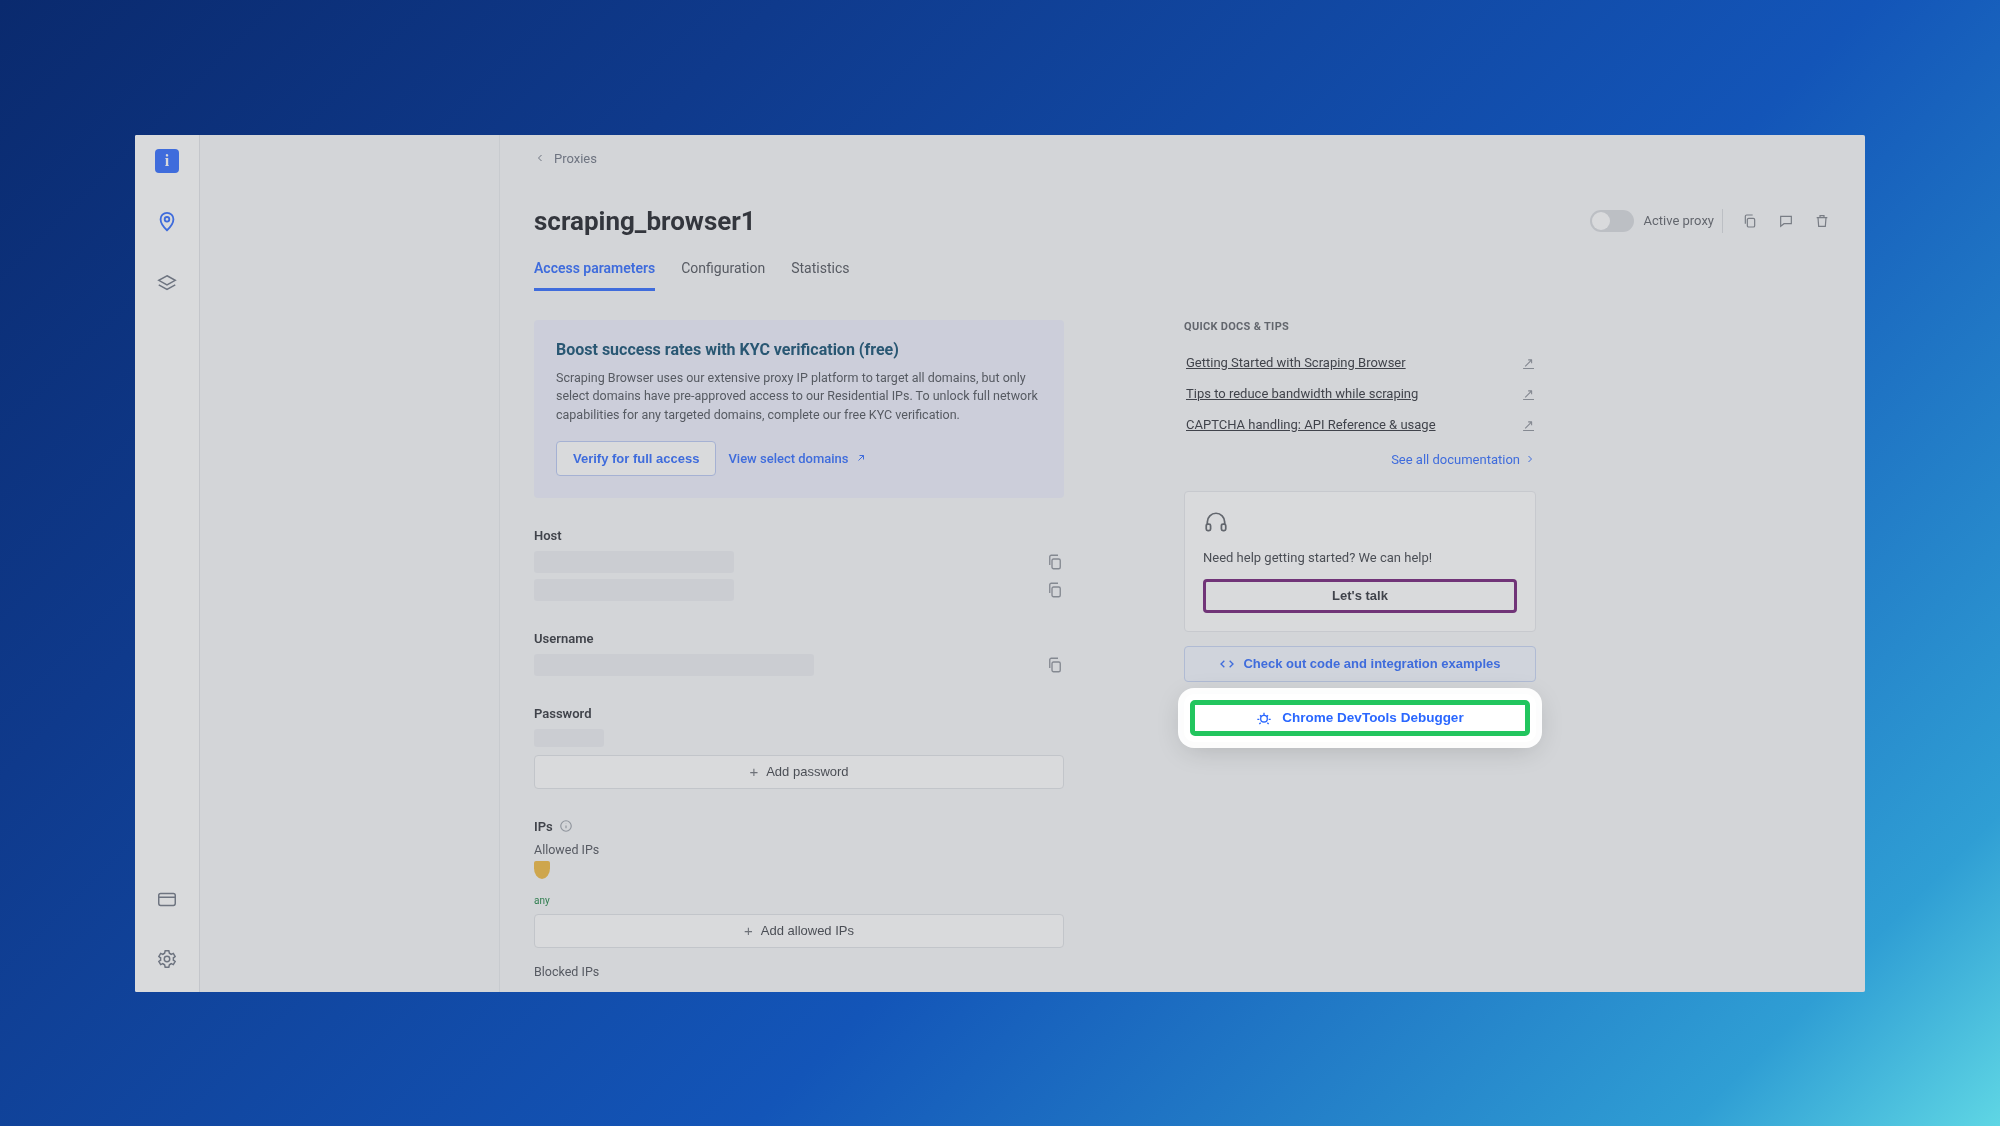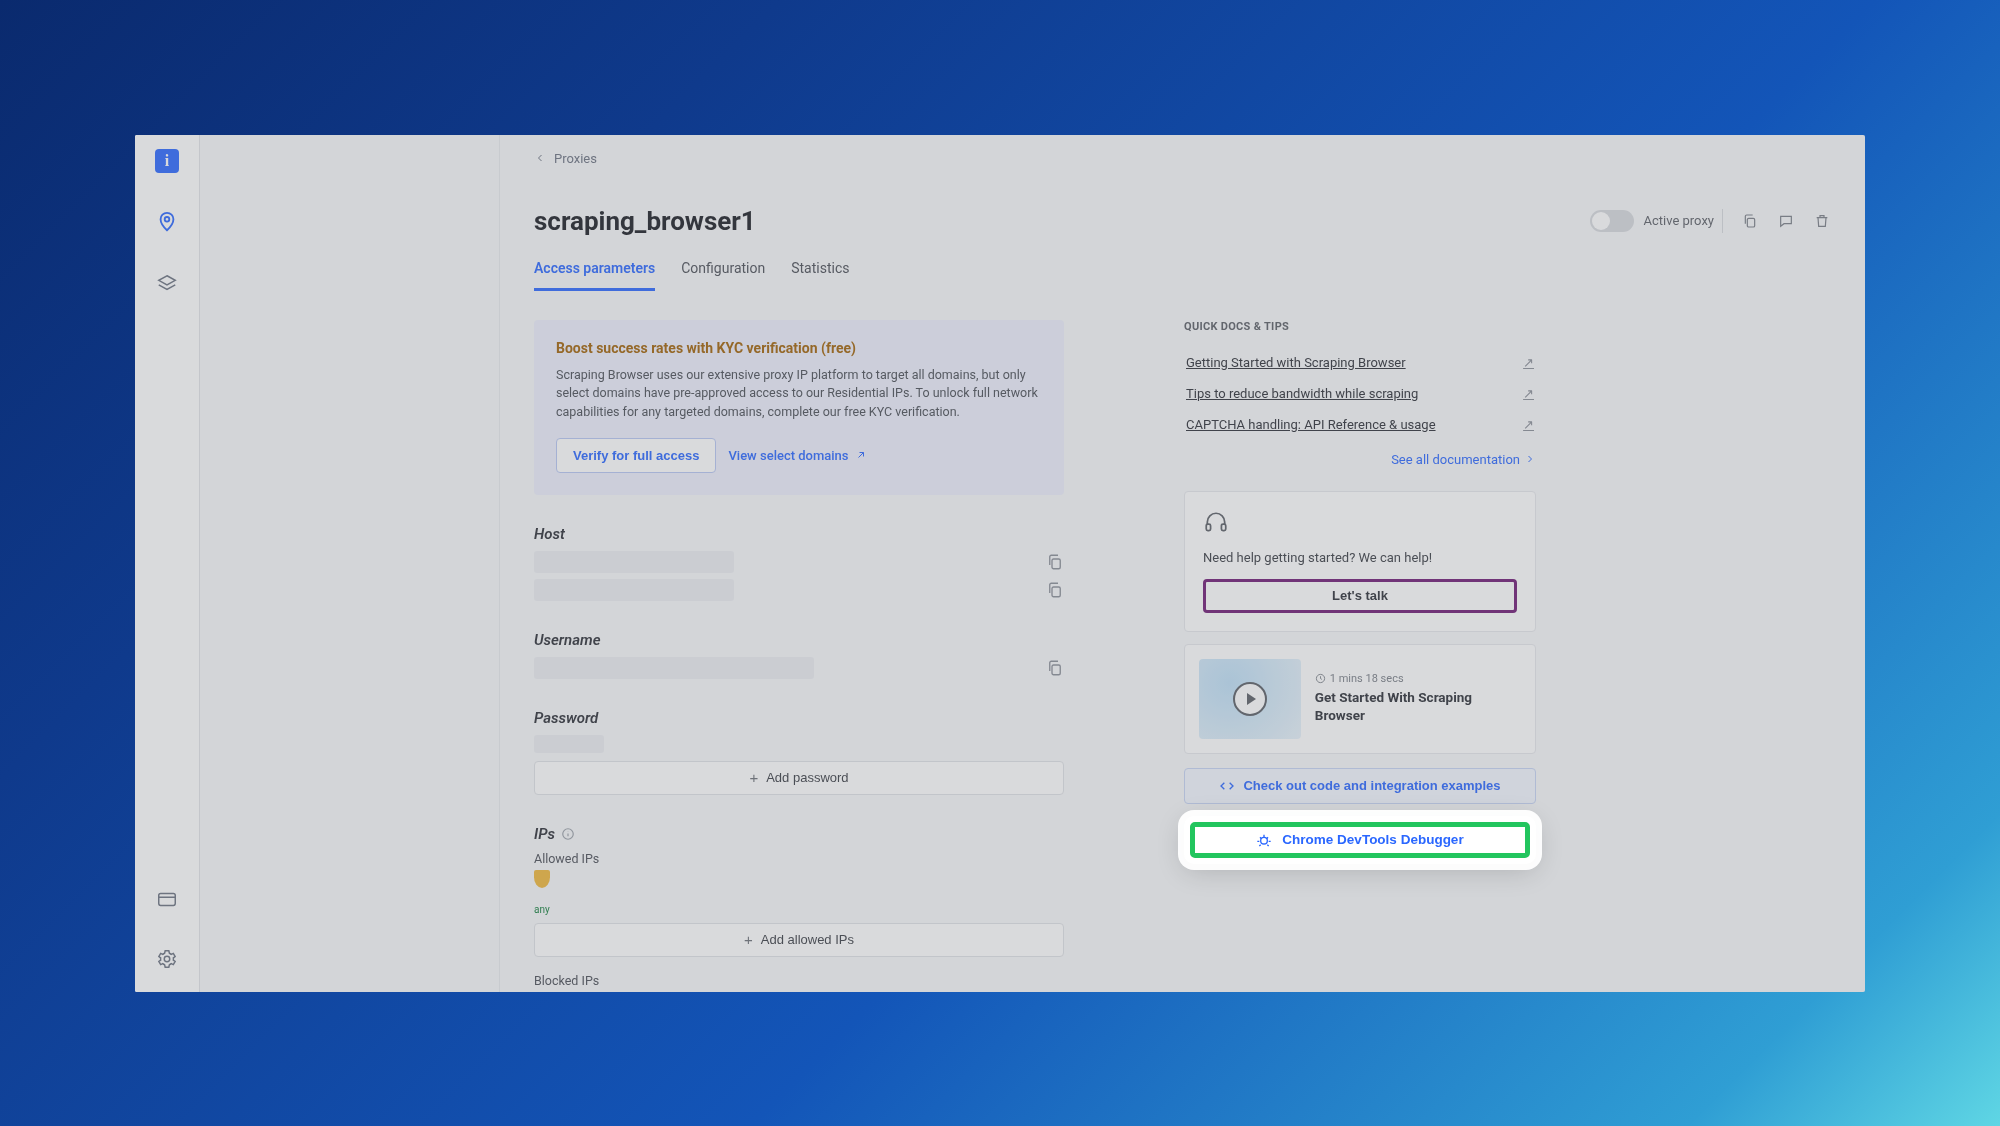--- a/index.html
+++ b/index.html
@@ -96,30 +96,30 @@
 .tab.active { color:#2a67ff; border-bottom: 3px solid #2a67ff; font-weight:600; }
 .content {
   display:flex; gap: 120px; margin-top: 28px;
 }
 .left-col { width: 530px; }
 .kyc-card {
   background: #edeffc;
   border-radius: 4px;
   padding: 20px 22px 22px 22px;
 }
-.kyc-title { font-size: 14px; font-weight:700; color:#a16207; margin-bottom:10px;}
+.kyc-title { font-size: 16px; font-weight:700; color:#0c4a6e; margin-bottom:10px;}
 .kyc-text { font-size: 12.5px; color:#4a4e56; line-height:1.5; margin-bottom:16px; }
 .kyc-actions { display:flex; align-items:center; gap: 12px; }
 .btn-outline {
   border:1px solid #b7c6f3; background:#fff; color:#2a67ff; font-size:13px; font-weight:600;
   padding: 9px 16px; border-radius:4px; cursor:pointer;
 }
 .link-blue { color:#2a67ff; font-size:13px; font-weight:500; display:flex; align-items:center; gap:6px; cursor:pointer;}
 .field-block { margin-top: 30px; }
-.field-label { font-size: 15px; font-weight:600; color:#2c2f36; margin-bottom:8px; display:flex; align-items:center; gap:6px;font-style:italic;}
+.field-label { font-size: 13px; font-weight:600; color:#2c2f36; margin-bottom:8px; display:flex; align-items:center; gap:6px;}
 .field-sublabel { font-size: 12.5px; color:#4a4e56; margin-bottom:4px;}
 .field-row { display:flex; align-items:center; gap:10px; }
 .skel {
   background: #eceef2; border-radius:3px; height: 22px;
 }
 .skel.sm { width: 200px; }
 .skel.med { width: 280px; }
 .skel.tiny { width: 70px; height:18px; }
 .copy-ico { color:#8a8f98; width:18px; height:18px; }
 .add-btn {
@@ -357,35 +357,20 @@
         <div class="help-card">
           <svg class="hs" viewBox="0 0 24 24" fill="none" stroke="currentColor" stroke-width="1.6">
               <path d="M4 13v-2a8 8 0 0 1 16 0v2"></path>
               <rect x="3" y="13" width="4" height="6" rx="1.5"></rect>
               <rect x="17" y="13" width="4" height="6" rx="1.5"></rect>
             </svg>
           <div class="help-text">Need help getting started? We can help!</div>
           <button class="btn-full">Let's talk</button>
         </div>
 
-        <div class="video-card">
-          <div class="video-thumb">
-            <div class="play"></div>
-          </div>
-          <div>
-            <div class="video-meta">
-              <svg width="11" height="11" viewBox="0 0 24 24" fill="none" stroke="currentColor" stroke-width="2">
-                  <circle cx="12" cy="12" r="9"></circle>
-                  <path d="M12 7v5l3 2"></path>
-                </svg>
-              <span>1 mins 18 secs</span>
-            </div>
-            <div class="video-title">Get Started With Scraping Browser</div>
-          </div>
-        </div>
 
         <button class="code-btn">
           <svg width="16" height="16" viewBox="0 0 24 24" fill="none" stroke="currentColor" stroke-width="2">
               <path d="M8 7l-5 5 5 5M16 7l5 5-5 5"></path>
             </svg>
           <span>Check out code and integration examples</span>
         </button>
 
         <div class="highlight-wrap">
           <button class="devtools-btn">

